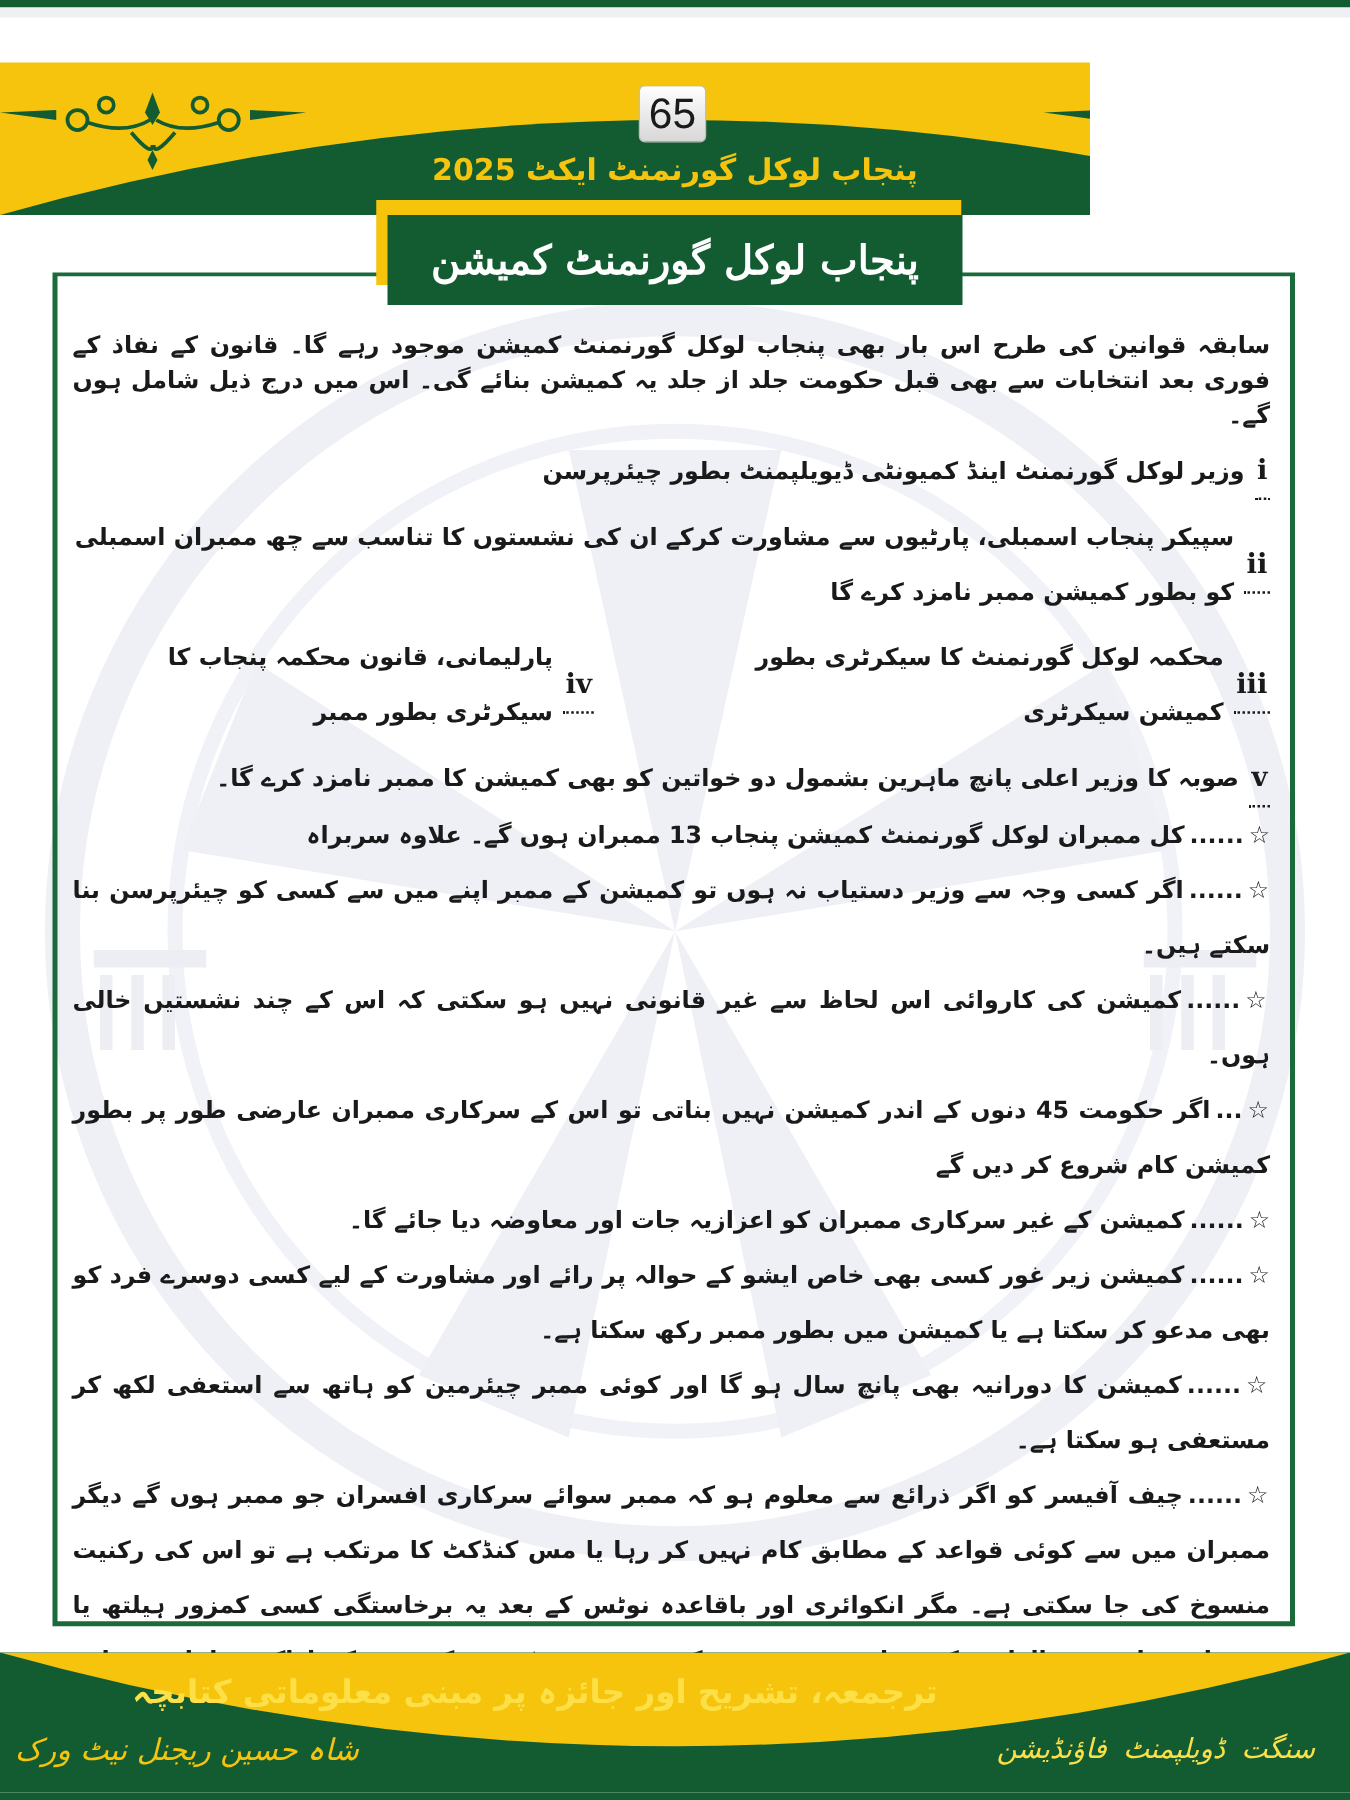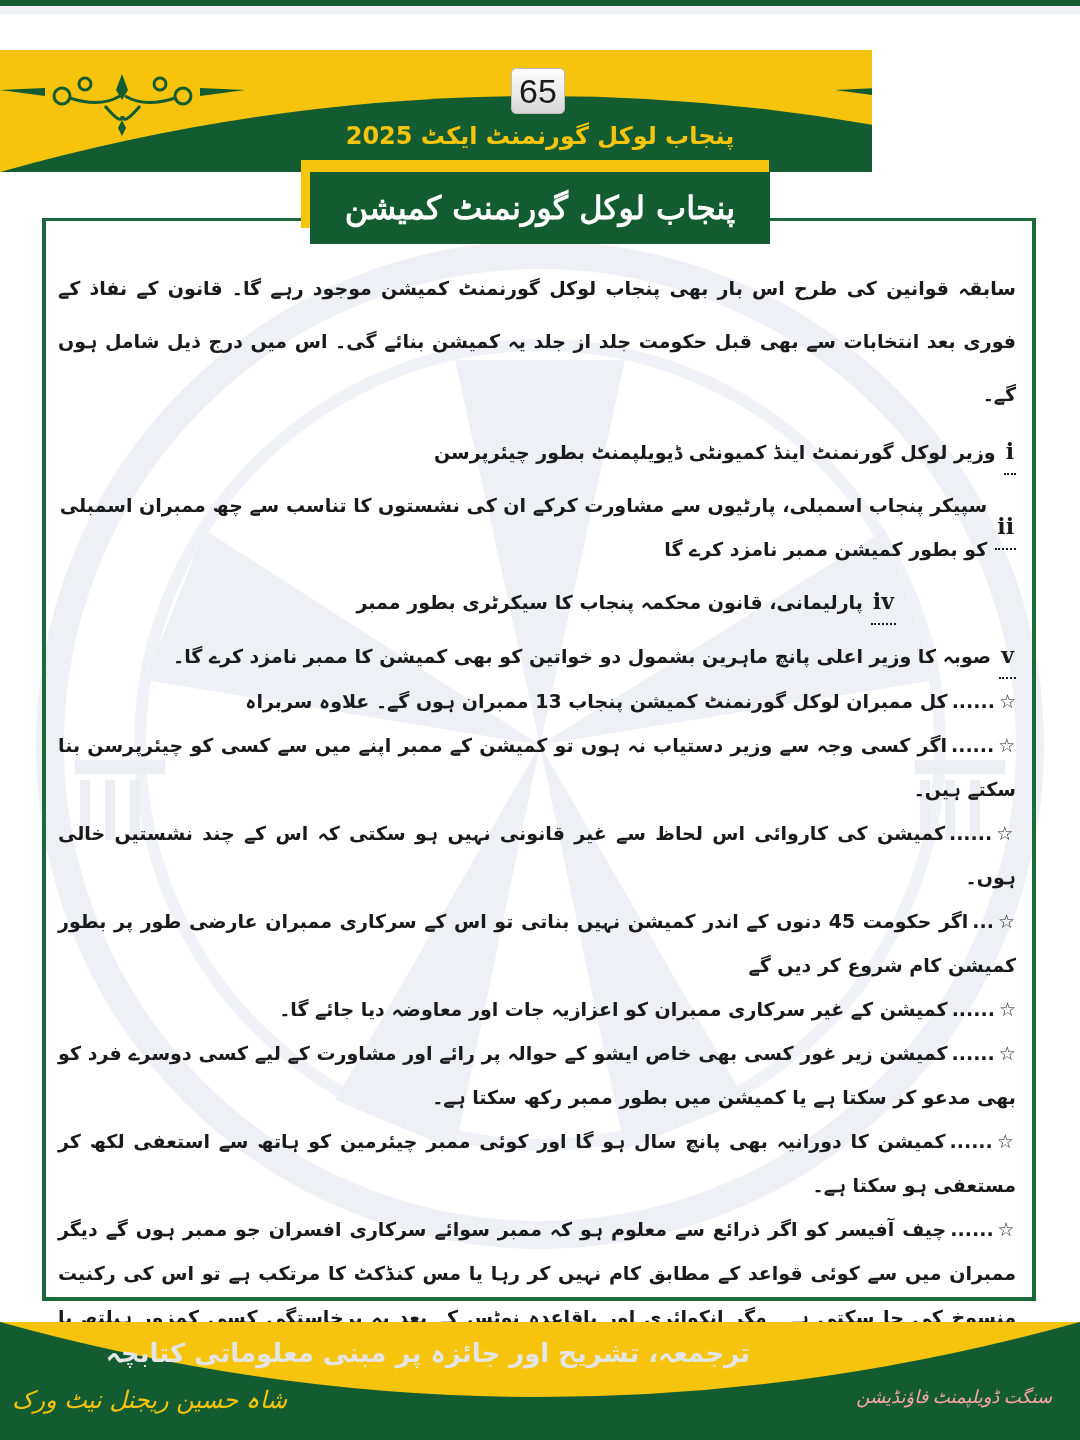--- a/index.html
+++ b/index.html
@@ -48,49 +48,49 @@
     position: absolute; left: 310px; top: 172px; width: 460px; height: 72px; background: #135c32;
     color: #ffffff; font-family: "DejaVu Serif", serif; font-size: 32px; font-weight: bold;
     text-align: center; line-height: 72px; direction: rtl;
   }
 
   .content {
     position: absolute; left: 58px; top: 262px; width: 958px;
     direction: rtl; text-align: right;
     font-family: "DejaVu Sans", sans-serif; font-weight: bold; font-size: 19px; color: #1a1a1a;
   }
-  .para { line-height: 53px; margin: 0; text-align: justify; text-align-last: right; }
+  .para { line-height: 28px; margin: 0; text-align: justify; text-align-last: right; }
   .item { line-height: 44px; margin: 8px 0 0 0; display: flex; align-items: center; }
   .item .num {
     font-family: "DejaVu Serif", serif; font-weight: bold; font-size: 22px;
     border-bottom: 2px dotted #1a1a1a; padding: 0 2px; margin-left: 8px; direction: ltr;
   }
   .item-row { display: flex; justify-content: flex-start; margin-top: 8px; line-height: 44px; }
   .item-row .item { margin: 0; }
   .item-row .gap { width: 120px; }
   .bullet { line-height: 44px; margin: 0; text-align: justify; text-align-last: right; }
   .bullet .star { font-family: "DejaVu Sans", sans-serif; font-weight: normal; margin-left: 4px; }
   .bullet .dots { margin-left: 4px; }
   .inline-bullet { margin-right: 40px; }
 
   .footer {
     position: absolute; left: 0; top: 1322px; width: 1080px; height: 112px; background: #135c32; overflow: hidden;
   }
   .footer svg { position: absolute; left: 0; top: 0; }
   .footer-title {
     position: absolute; left: 0; top: 16px; width: 856px; text-align: center;
-    font-family: "DejaVu Sans", sans-serif; font-weight: bold; font-size: 26px; color: #e5e5e5; direction: rtl;
+    font-family: "DejaVu Sans", sans-serif; font-weight: bold; font-size: 26px; color: #fde047; direction: rtl;
   }
   .footer-left {
     position: absolute; left: 12px; top: 64px; font-family: "DejaVu Serif", serif; font-style: italic;
     font-size: 24px; color: #f6c40d; direction: rtl;
   }
   .footer-right {
-    position: absolute; right: 28px; top: 64px; font-family: Liberation Serif, serif; font-style: italic;
-    font-size: 18px; color: #fca5a5; direction: rtl;
+    position: absolute; right: 28px; top: 64px; font-family: Liberation Mono, monospace; font-style: italic;
+    font-size: 22px; color: #fde047; direction: rtl;
   }
   .bottom-strip { position: absolute; left: 0; top: 1434px; width: 1080px; height: 6px; background: #135c32; }
 </style>
 </head>
 <body>
 
 <div class="top-strip"></div>
 <div class="top-light"></div>
 
 <div class="header">
@@ -165,20 +165,24 @@
 
   <div class="item">
     <span class="num">i</span>
     <span>وزیر لوکل گورنمنٹ اینڈ کمیونٹی ڈیویلپمنٹ بطور چیئرپرسن</span>
   </div>
   <div class="item">
     <span class="num">ii</span>
     <span>سپیکر پنجاب اسمبلی، پارٹیوں سے مشاورت کرکے ان کی نشستوں کا تناسب سے چھ ممبران اسمبلی کو بطور کمیشن ممبر نامزد کرے گا</span>
   </div>
   <div class="item-row">
+    <div class="item">
+      <span class="num">iii</span>
+      <span>محکمہ لوکل گورنمنٹ کا سیکرٹری بطور کمیشن سیکرٹری</span>
+    </div>
     <div class="gap"></div>
     <div class="item">
       <span class="num">iv</span>
       <span>پارلیمانی، قانون محکمہ پنجاب کا سیکرٹری بطور ممبر</span>
     </div>
   </div>
   <div class="item">
     <span class="num">v</span>
     <span>صوبہ کا وزیر اعلی پانچ ماہرین بشمول دو خواتین کو بھی کمیشن کا ممبر نامزد کرے گا۔</span>
   </div>

